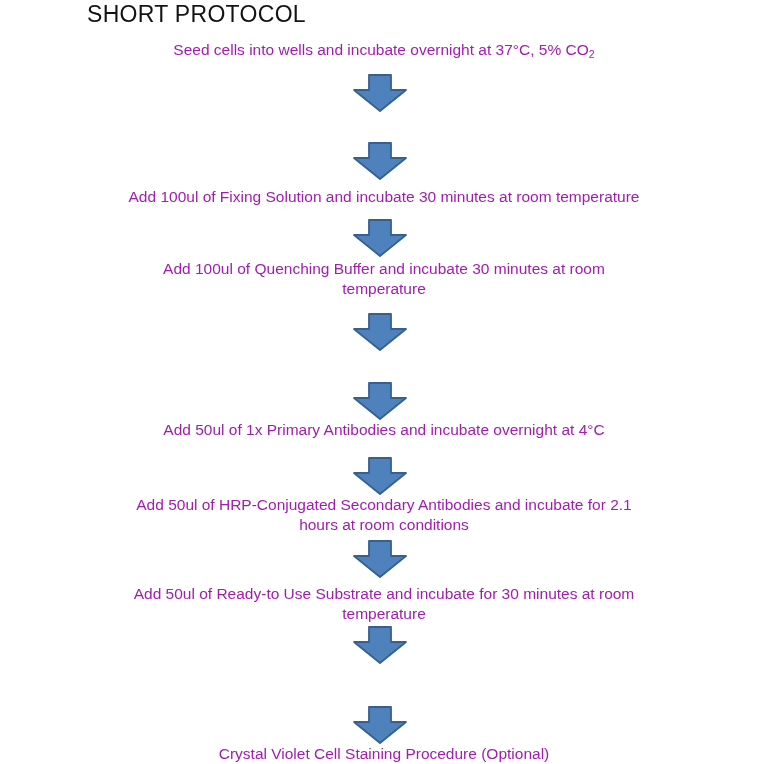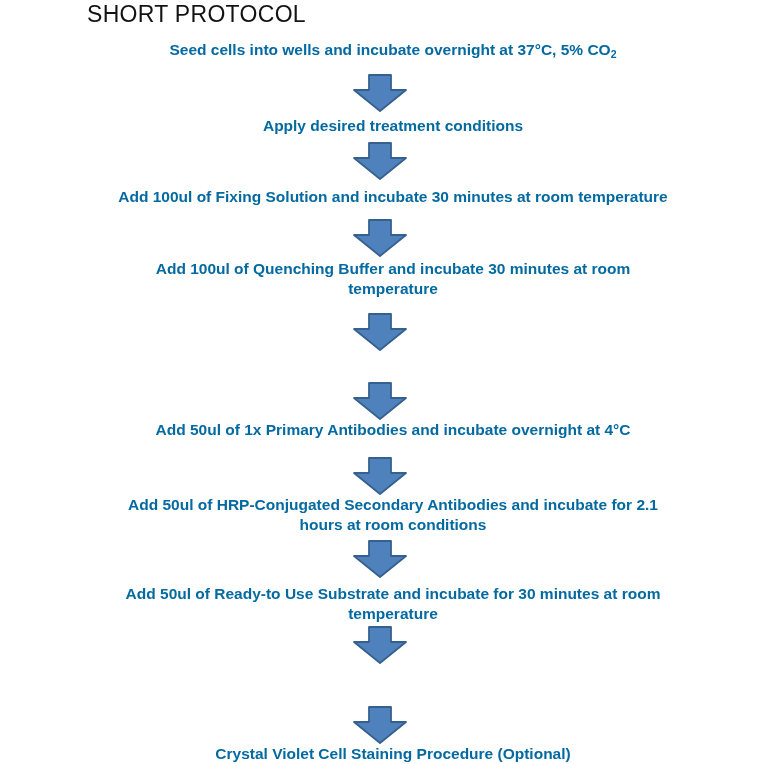--- a/index.html
+++ b/index.html
@@ -27,26 +27,26 @@
   }
   .flow {
     position: absolute;
     left: 68px;
     top: 0;
     width: 624px;
     height: 764px;
   }
   .step {
     position: absolute;
-    left: 13px;
+    left: 4px;
     width: 624px;
     text-align: center;
     font-size: 15.5px;
-    font-weight: bold;
-    color: #0369a1;
+    font-weight: normal;
+    color: #a21caf;
     line-height: 19.5px;
   }
   .step .line { white-space: nowrap; }
   .step sub {
     font-size: 0.68em;
     vertical-align: baseline;
     position: relative;
     top: 0.25em;
   }
   .arrow {
@@ -63,23 +63,20 @@
 <div class="page">
   <div class="title">SHORT PROTOCOL</div>
   <div class="flow" id="flow">
       <div class="step" style="top: 40px;">
         <div class="line">Seed cells into wells and incubate overnight at 37°C, 5% CO<sub>2</sub></div>
       </div>
       <div class="arrow" style="top: 74px;">
         <svg viewBox="0 0 56 38">
           <polygon points="17,1 39,1 39,16 54,16 28,37 2,16 17,16" fill="#4f81bd" stroke="#36618f" stroke-width="1.8" stroke-linejoin="round"></polygon>
         </svg>
-      </div>
-      <div class="step" style="top: 116px;">
-        <div class="line">Apply desired treatment conditions</div>
       </div>
       <div class="arrow" style="top: 142px;">
         <svg viewBox="0 0 56 38">
           <polygon points="17,1 39,1 39,16 54,16 28,37 2,16 17,16" fill="#4f81bd" stroke="#36618f" stroke-width="1.8" stroke-linejoin="round"></polygon>
         </svg>
       </div>
       <div class="step" style="top: 187px;">
         <div class="line">Add 100ul of Fixing Solution and incubate 30 minutes at room temperature</div>
       </div>
       <div class="arrow" style="top: 219px;">

